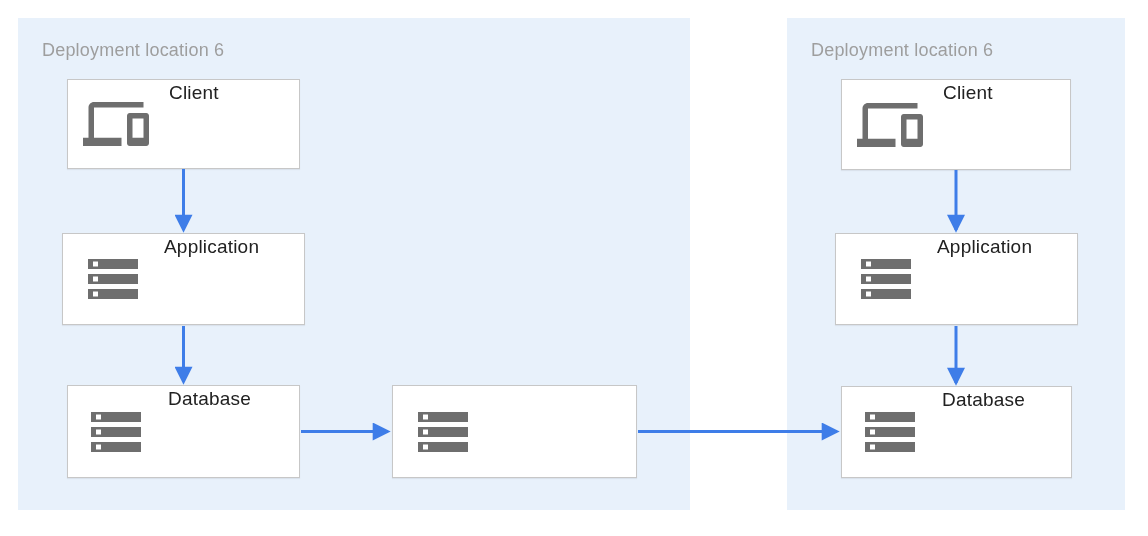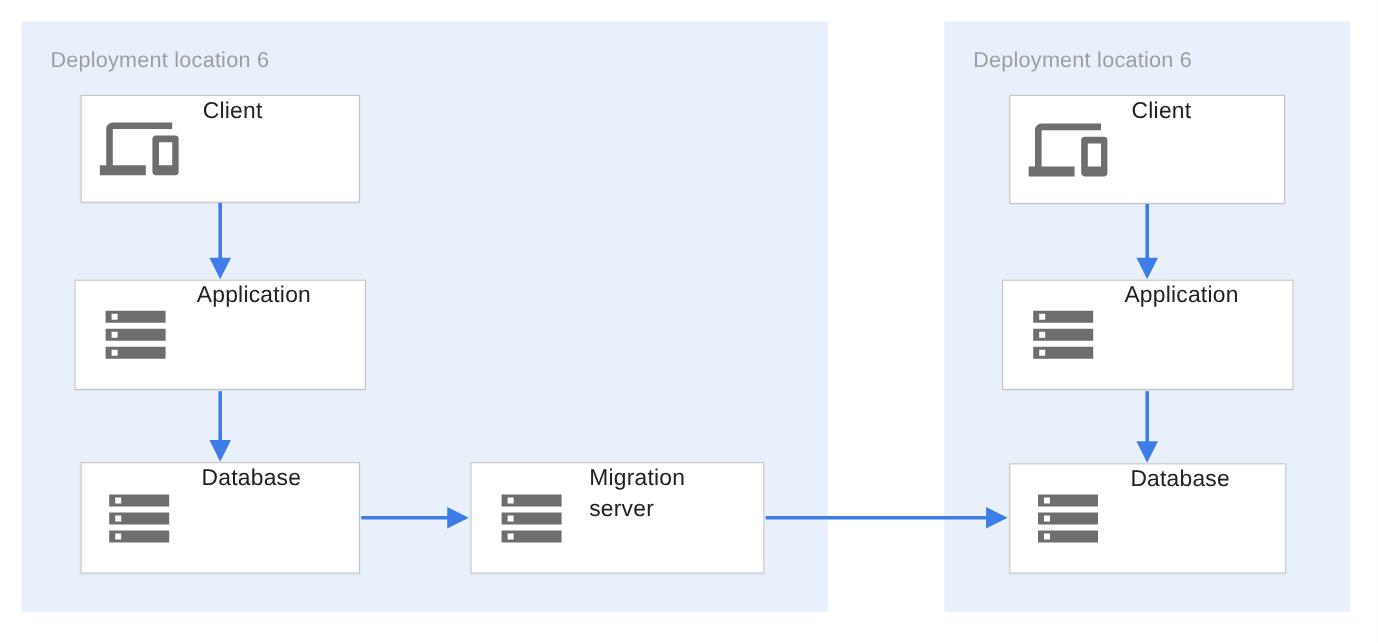--- a/index.html
+++ b/index.html
@@ -105,21 +105,20 @@
     </span>
     <span class="label">Database</span>
   </div>
 
   <div class="node n-migration-server">
     <span class="icon">
       <svg width="60" height="60" viewBox="0 0 24 24" fill="currentColor" aria-hidden="true">
         <path d="M2 20h20v-4H2v4zm2-3h2v2H4v-2zM2 4v4h20V4H2zm4 3H4V5h2v2zm-4 7h20v-4H2v4zm2-3h2v2H4v-2z"></path>
       </svg>
     </span>
-    <span class="label">Migration server</span>
   </div>
 
   <div class="node n-loc2-client">
     <span class="icon">
       <svg width="66" height="66" viewBox="0 0 24 24" fill="currentColor" aria-hidden="true">
         <path d="M4 6h18V4H4c-1.1 0-2 .9-2 2v11H0v3h14v-3H4V6zm19 2h-6c-.55 0-1 .45-1 1v10c0 .55.45 1 1 1h6c.55 0 1-.45 1-1V9c0-.55-.45-1-1-1zm-1 9h-4v-7h4v7z"></path>
       </svg>
     </span>
     <span class="label">Client</span>
   </div>

